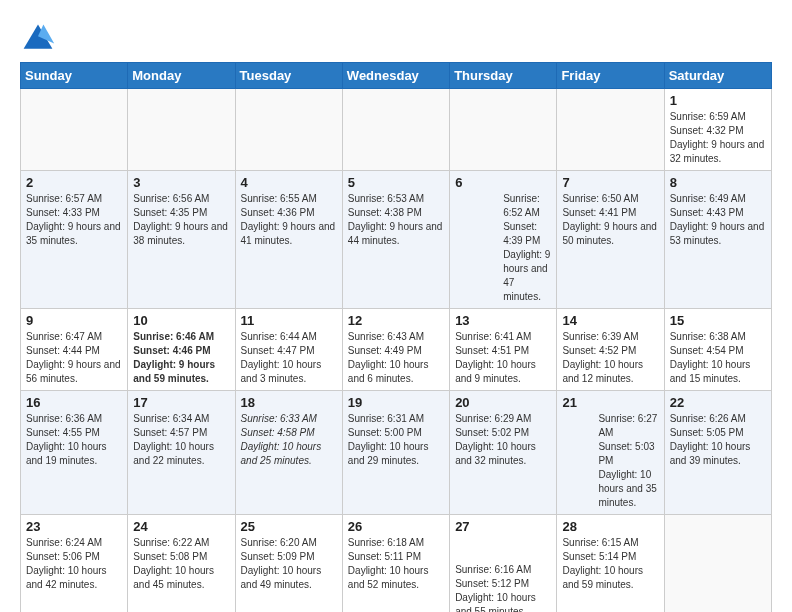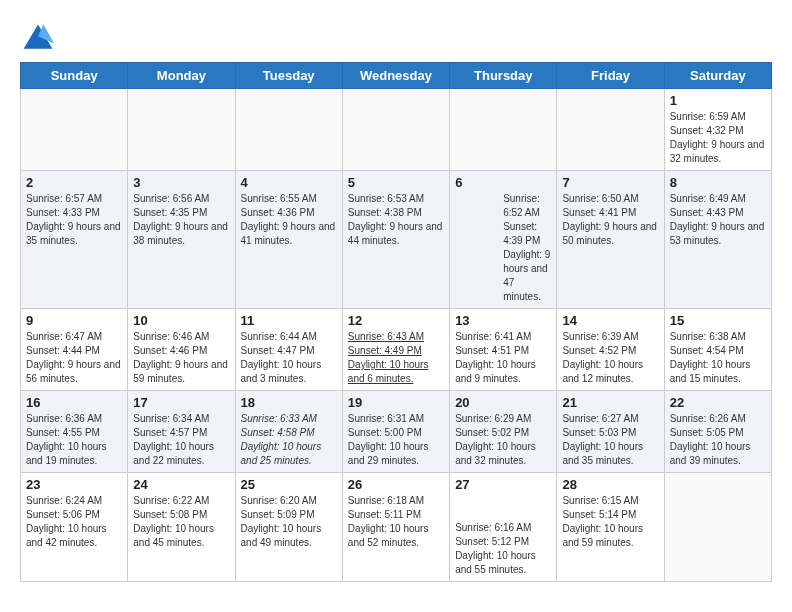--- a/index.html
+++ b/index.html
@@ -63,21 +63,21 @@
       width: 100%;
       border-collapse: collapse;
       table-layout: fixed;
     }
     th {
       background-color: #2979c2;
       color: #fff;
       font-size: 13px;
       font-weight: bold;
       padding: 5px 4px;
-      text-align: center;
+      text-align: left;
       border: 1px solid #1e6ab5;
     }
     td {
       border: 1px solid #ccc;
       vertical-align: top;
       padding: 4px 5px;
       font-size: 10.5px;
       color: #333;
       height: 78px;
       background: #fff;
@@ -195,33 +195,33 @@
         </tr>
         <tr>
           <td>
             <span class="day-num">9</span>
             <div class="day-info" style="white-space: pre-line;">Sunrise: 6:47 AM
 Sunset: 4:44 PM
 Daylight: 9 hours and 56 minutes.</div>
           </td>
           <td>
             <span class="day-num">10</span>
-            <div class="day-info" style="white-space: pre-line;">Sunrise: 6:46 AM
+            <div class="day-info" style="white-space: pre-line; font-weight: bold;">Sunrise: 6:46 AM
 Sunset: 4:46 PM
 Daylight: 9 hours and 59 minutes.</div>
           </td>
           <td>
             <span class="day-num">11</span>
             <div class="day-info" style="white-space: pre-line;">Sunrise: 6:44 AM
 Sunset: 4:47 PM
 Daylight: 10 hours and 3 minutes.</div>
           </td>
           <td>
             <span class="day-num">12</span>
-            <div class="day-info" style="white-space: pre-line; text-decoration: underline;">Sunrise: 6:43 AM
+            <div class="day-info" style="white-space: pre-line;">Sunrise: 6:43 AM
 Sunset: 4:49 PM
 Daylight: 10 hours and 6 minutes.</div>
           </td>
           <td>
             <span class="day-num">13</span>
             <div class="day-info" style="white-space: pre-line;">Sunrise: 6:41 AM
 Sunset: 4:51 PM
 Daylight: 10 hours and 9 minutes.</div>
           </td>
           <td>
@@ -263,21 +263,21 @@
 Daylight: 10 hours and 29 minutes.</div>
           </td>
           <td>
             <span class="day-num">20</span>
             <div class="day-info" style="white-space: pre-line;">Sunrise: 6:29 AM
 Sunset: 5:02 PM
 Daylight: 10 hours and 32 minutes.</div>
           </td>
           <td>
             <span class="day-num">21</span>
-            <div class="day-info" style="white-space: pre-line;">Sunrise: 6:27 AM
+            <div class="day-info" style="white-space: pre-line; margin-left: 36px;">Sunrise: 6:27 AM
 Sunset: 5:03 PM
 Daylight: 10 hours and 35 minutes.</div>
           </td>
           <td>
             <span class="day-num">22</span>
             <div class="day-info" style="white-space: pre-line;">Sunrise: 6:26 AM
 Sunset: 5:05 PM
 Daylight: 10 hours and 39 minutes.</div>
           </td>
         </tr>

